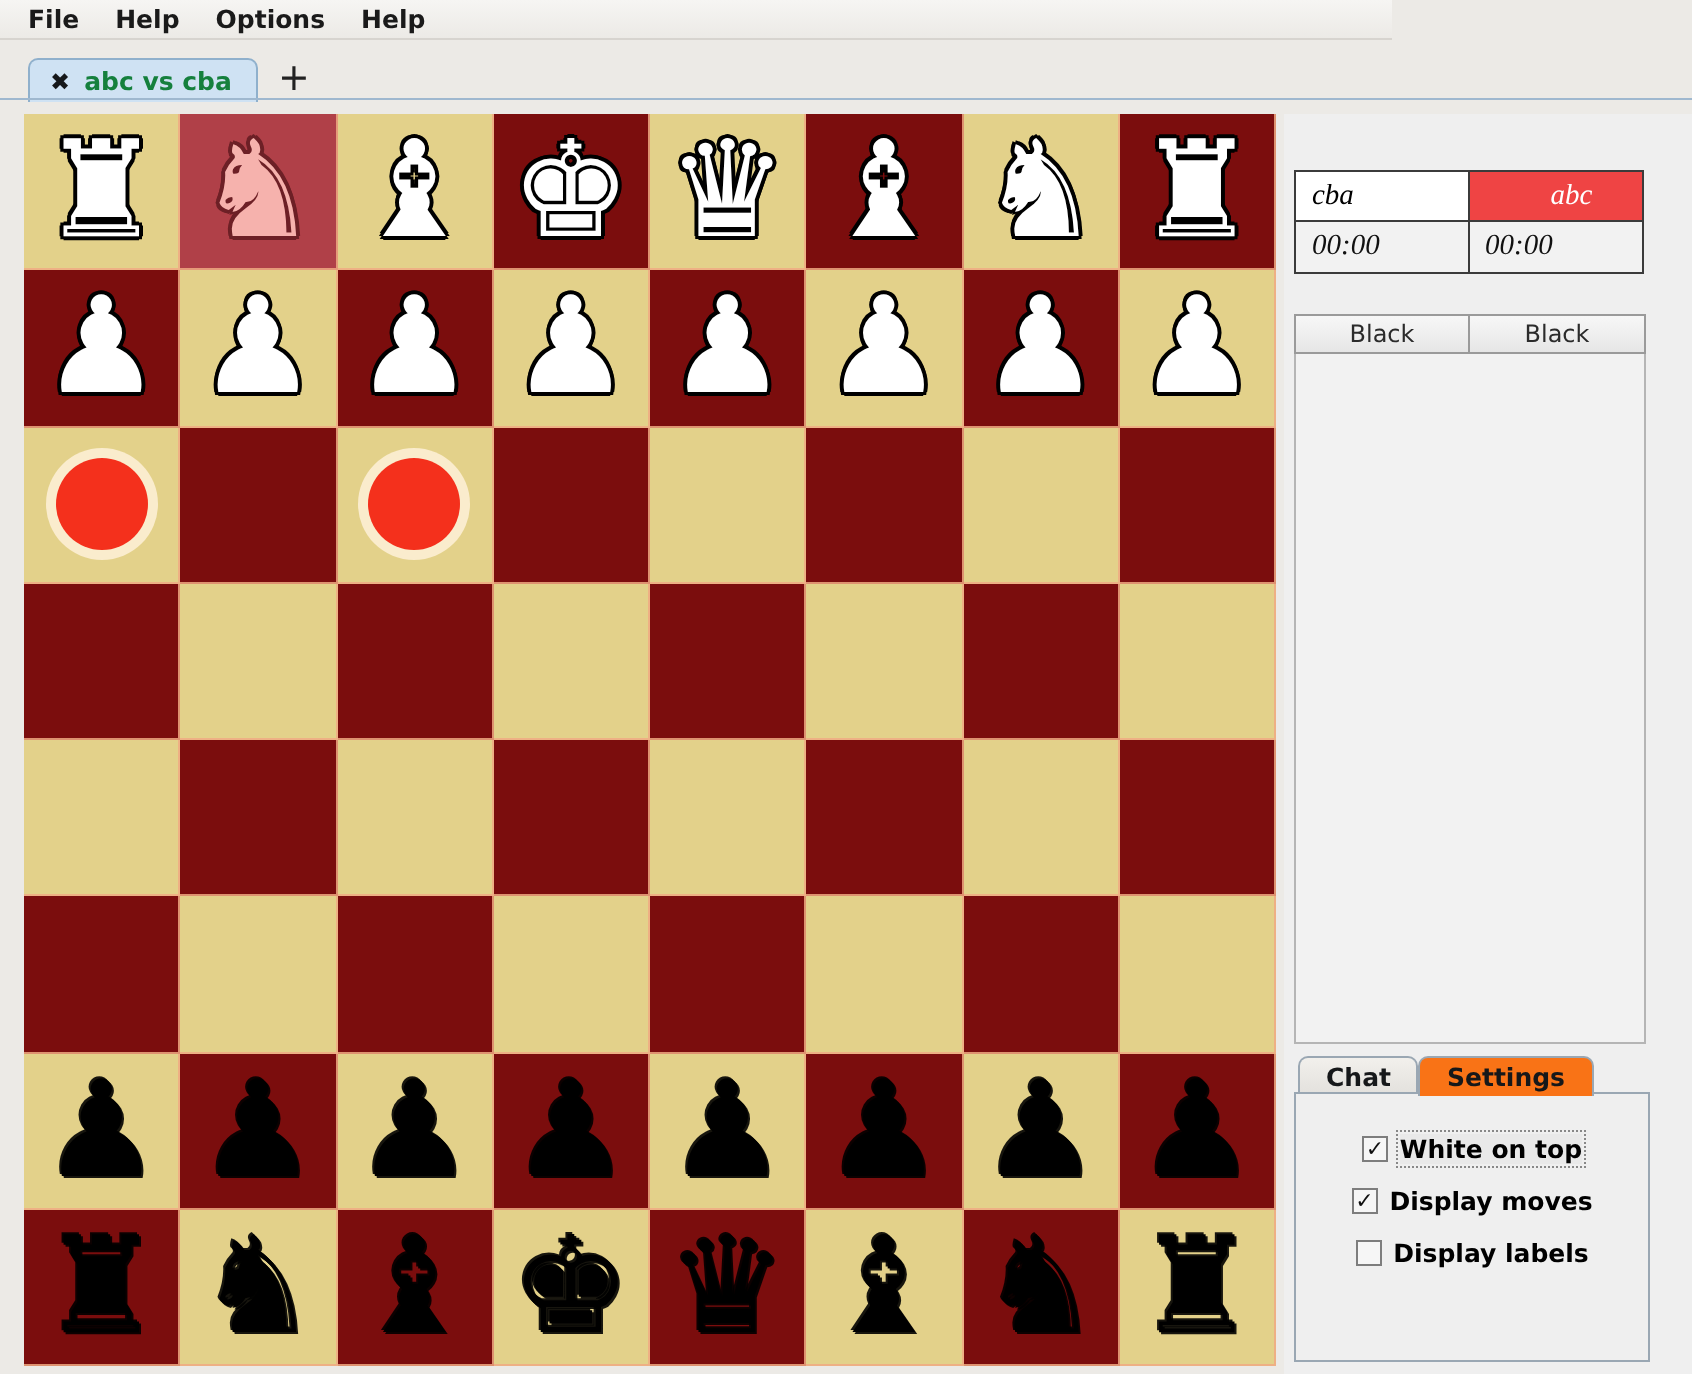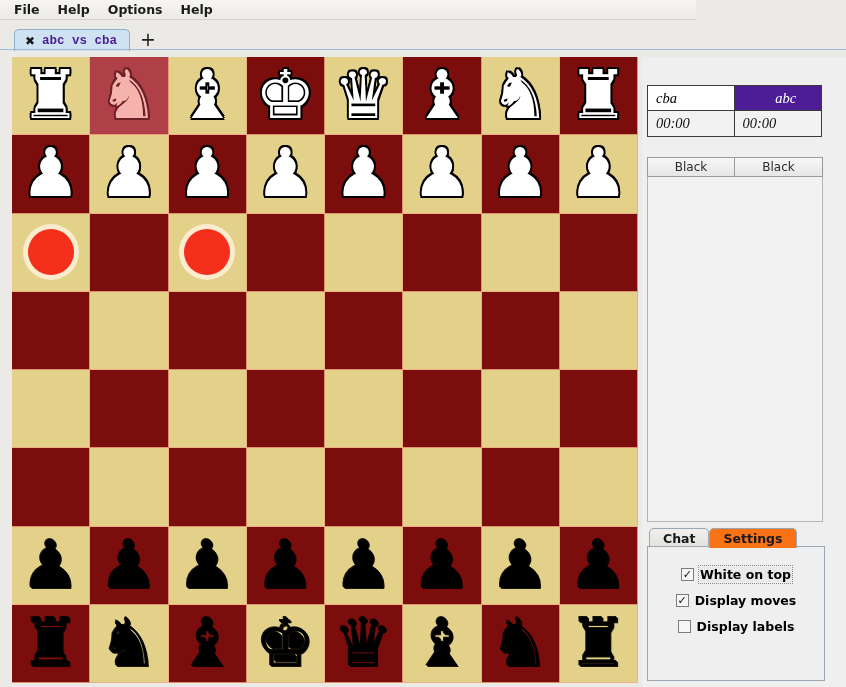--- a/index.html
+++ b/index.html
@@ -37,21 +37,21 @@
     background:#cfe2f3;
     border:1px solid #8fb0cc;border-bottom:none;
     border-radius:5px 5px 0 0;
     box-sizing:border-box;
     position:relative;top:1px;
   }
   .tab-close{
     font-size:12px;font-weight:bold;color:#16181a;line-height:1;
     cursor:pointer;font-family:"DejaVu Sans",sans-serif;
   }
-  .tab-label{font-size:12.5px;font-weight:bold;color:#4c1d95;white-space:nowrap;font-family:Liberation Mono, monospace;}
+  .tab-label{font-size:12.5px;font-weight:bold;color:#15803d;white-space:nowrap;}
   .new-tab{
     margin-left:10px;margin-bottom:1px;
     font-size:19px;line-height:19px;color:#222;font-weight:400;
     cursor:pointer;font-family:"DejaVu Sans",sans-serif;
   }
   .tabstrip-line{
     position:absolute;left:0;top:49px;width:846px;height:1px;background:#9fb8cf;
   }
 
   
@@ -107,21 +107,21 @@
     border:1px solid #3b3b3b;box-sizing:border-box;
     display:grid;grid-template-columns:1fr 1fr;grid-template-rows:1fr 1fr;
   }
   .cell{
     display:flex;align-items:center;
     font-family:Liberation Serif, serif;
     font-style:italic;font-size:14.5px;
     padding-left:8px;box-sizing:border-box;
   }
   .cell.pname-w{background:#ffffff;color:#000;border-bottom:1px solid #3b3b3b;border-right:1px solid #3b3b3b;}
-  .cell.pname-b{background:#4c1d95;color:#ffffff;border-bottom:1px solid #3b3b3b;justify-content:center;padding-left:16px;}
+  .cell.pname-b{background:#ef4444;color:#ffffff;border-bottom:1px solid #3b3b3b;justify-content:center;padding-left:16px;}
   .cell.clk-w{background:#f2f2f2;color:#111;border-right:1px solid #3b3b3b;}
   .cell.clk-b{background:#f2f2f2;color:#111;}
 
   .movehead{
     position:absolute;left:5px;top:100px;width:176px;height:20px;
     display:grid;grid-template-columns:1fr 1fr;
   }
   .colhead{
     background:linear-gradient(180deg,#f7f7f7,#e6e6e6);
     border:1px solid #9a9a9a;box-sizing:border-box;

